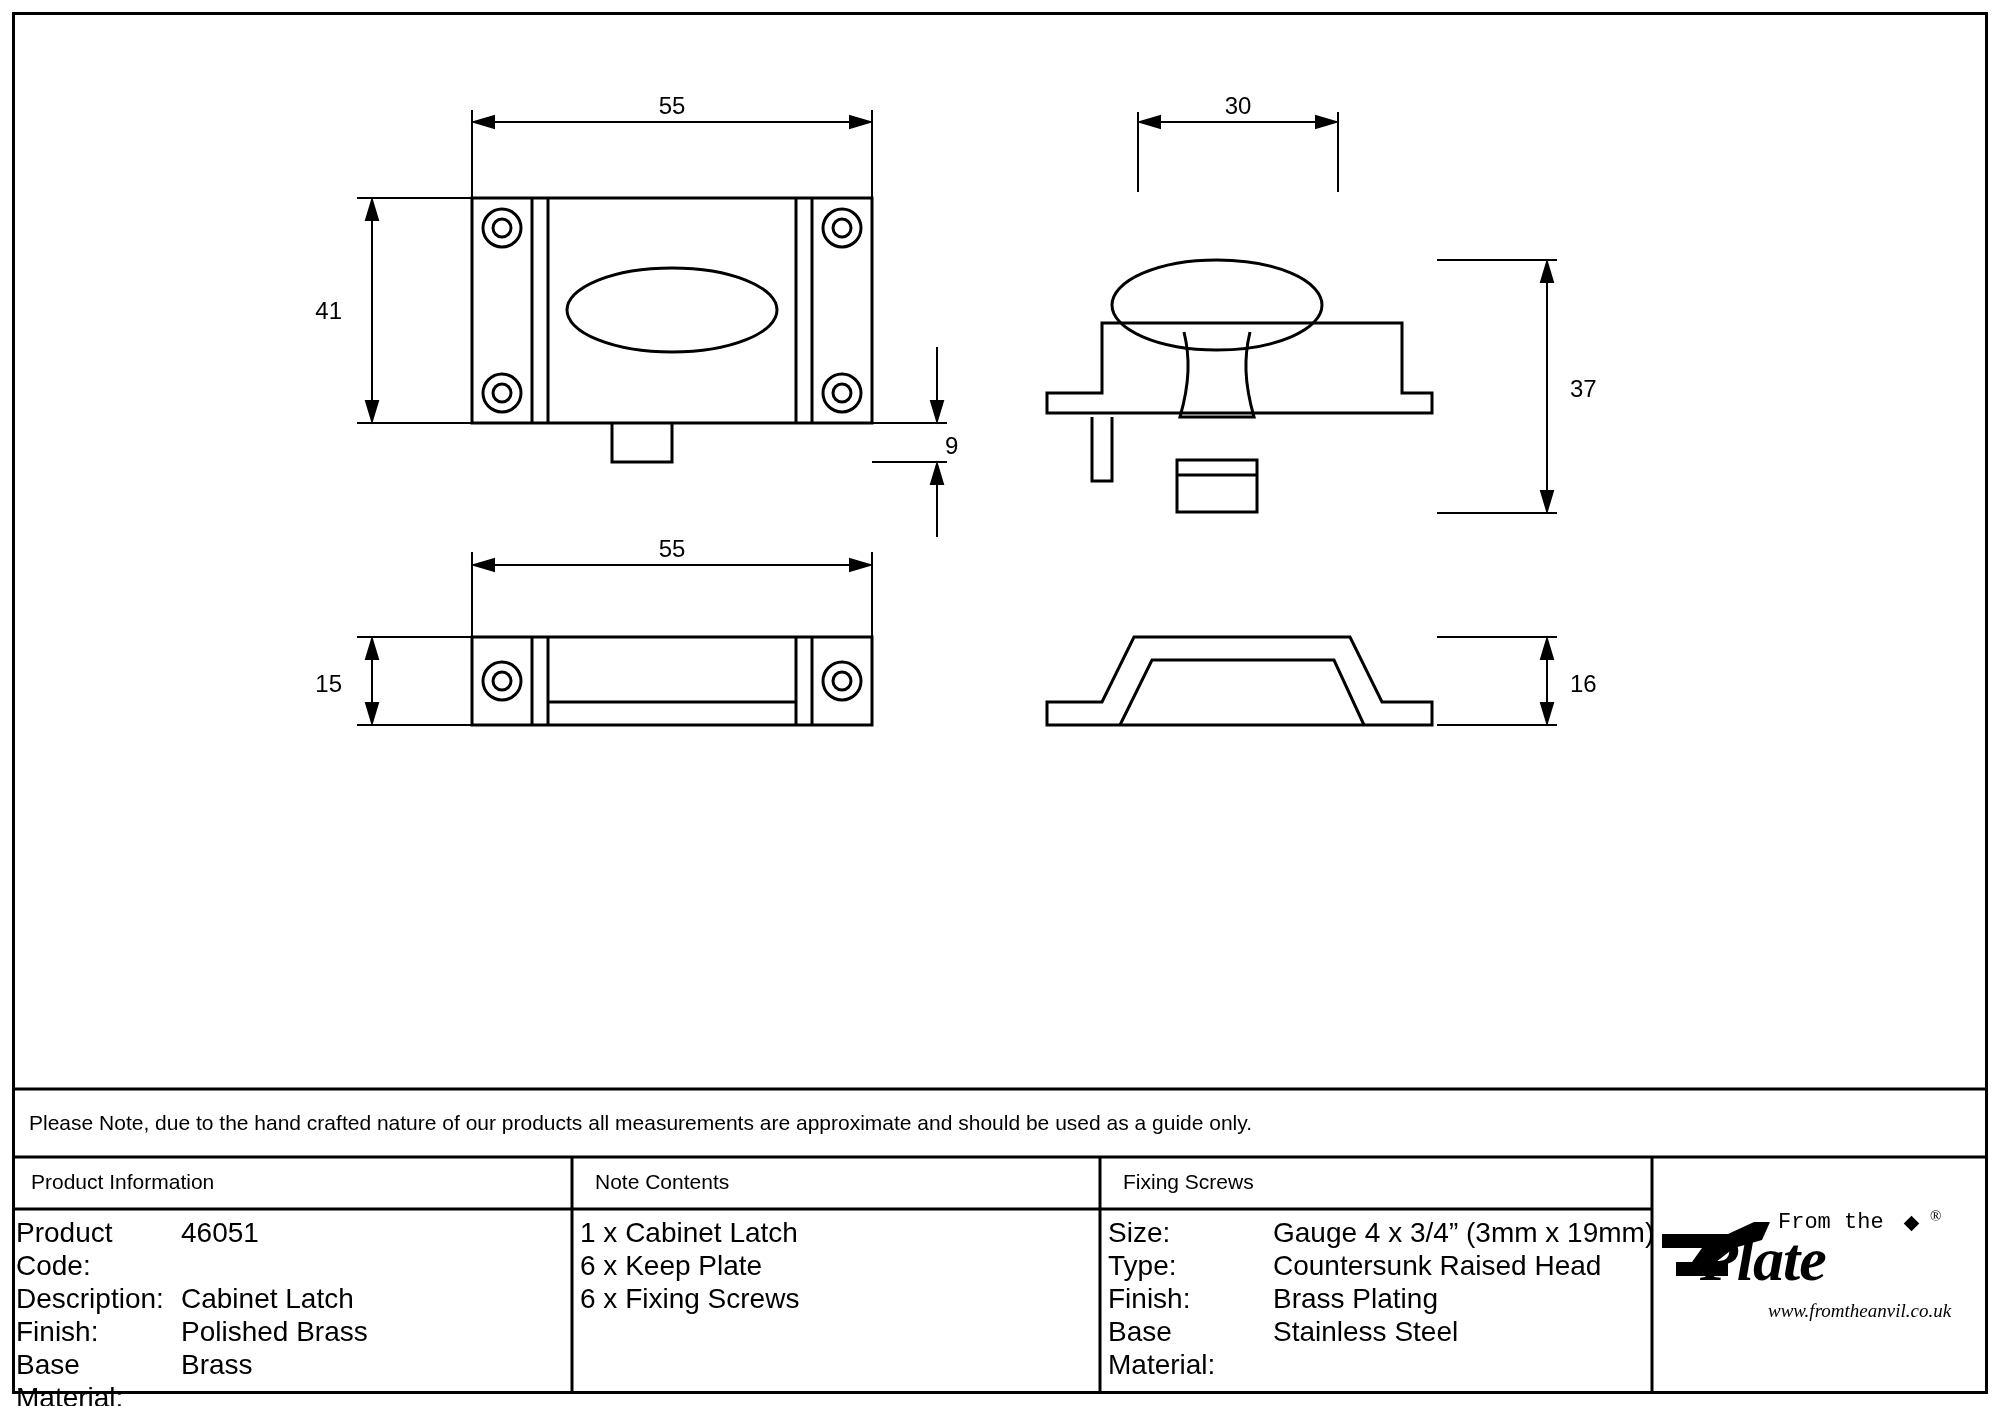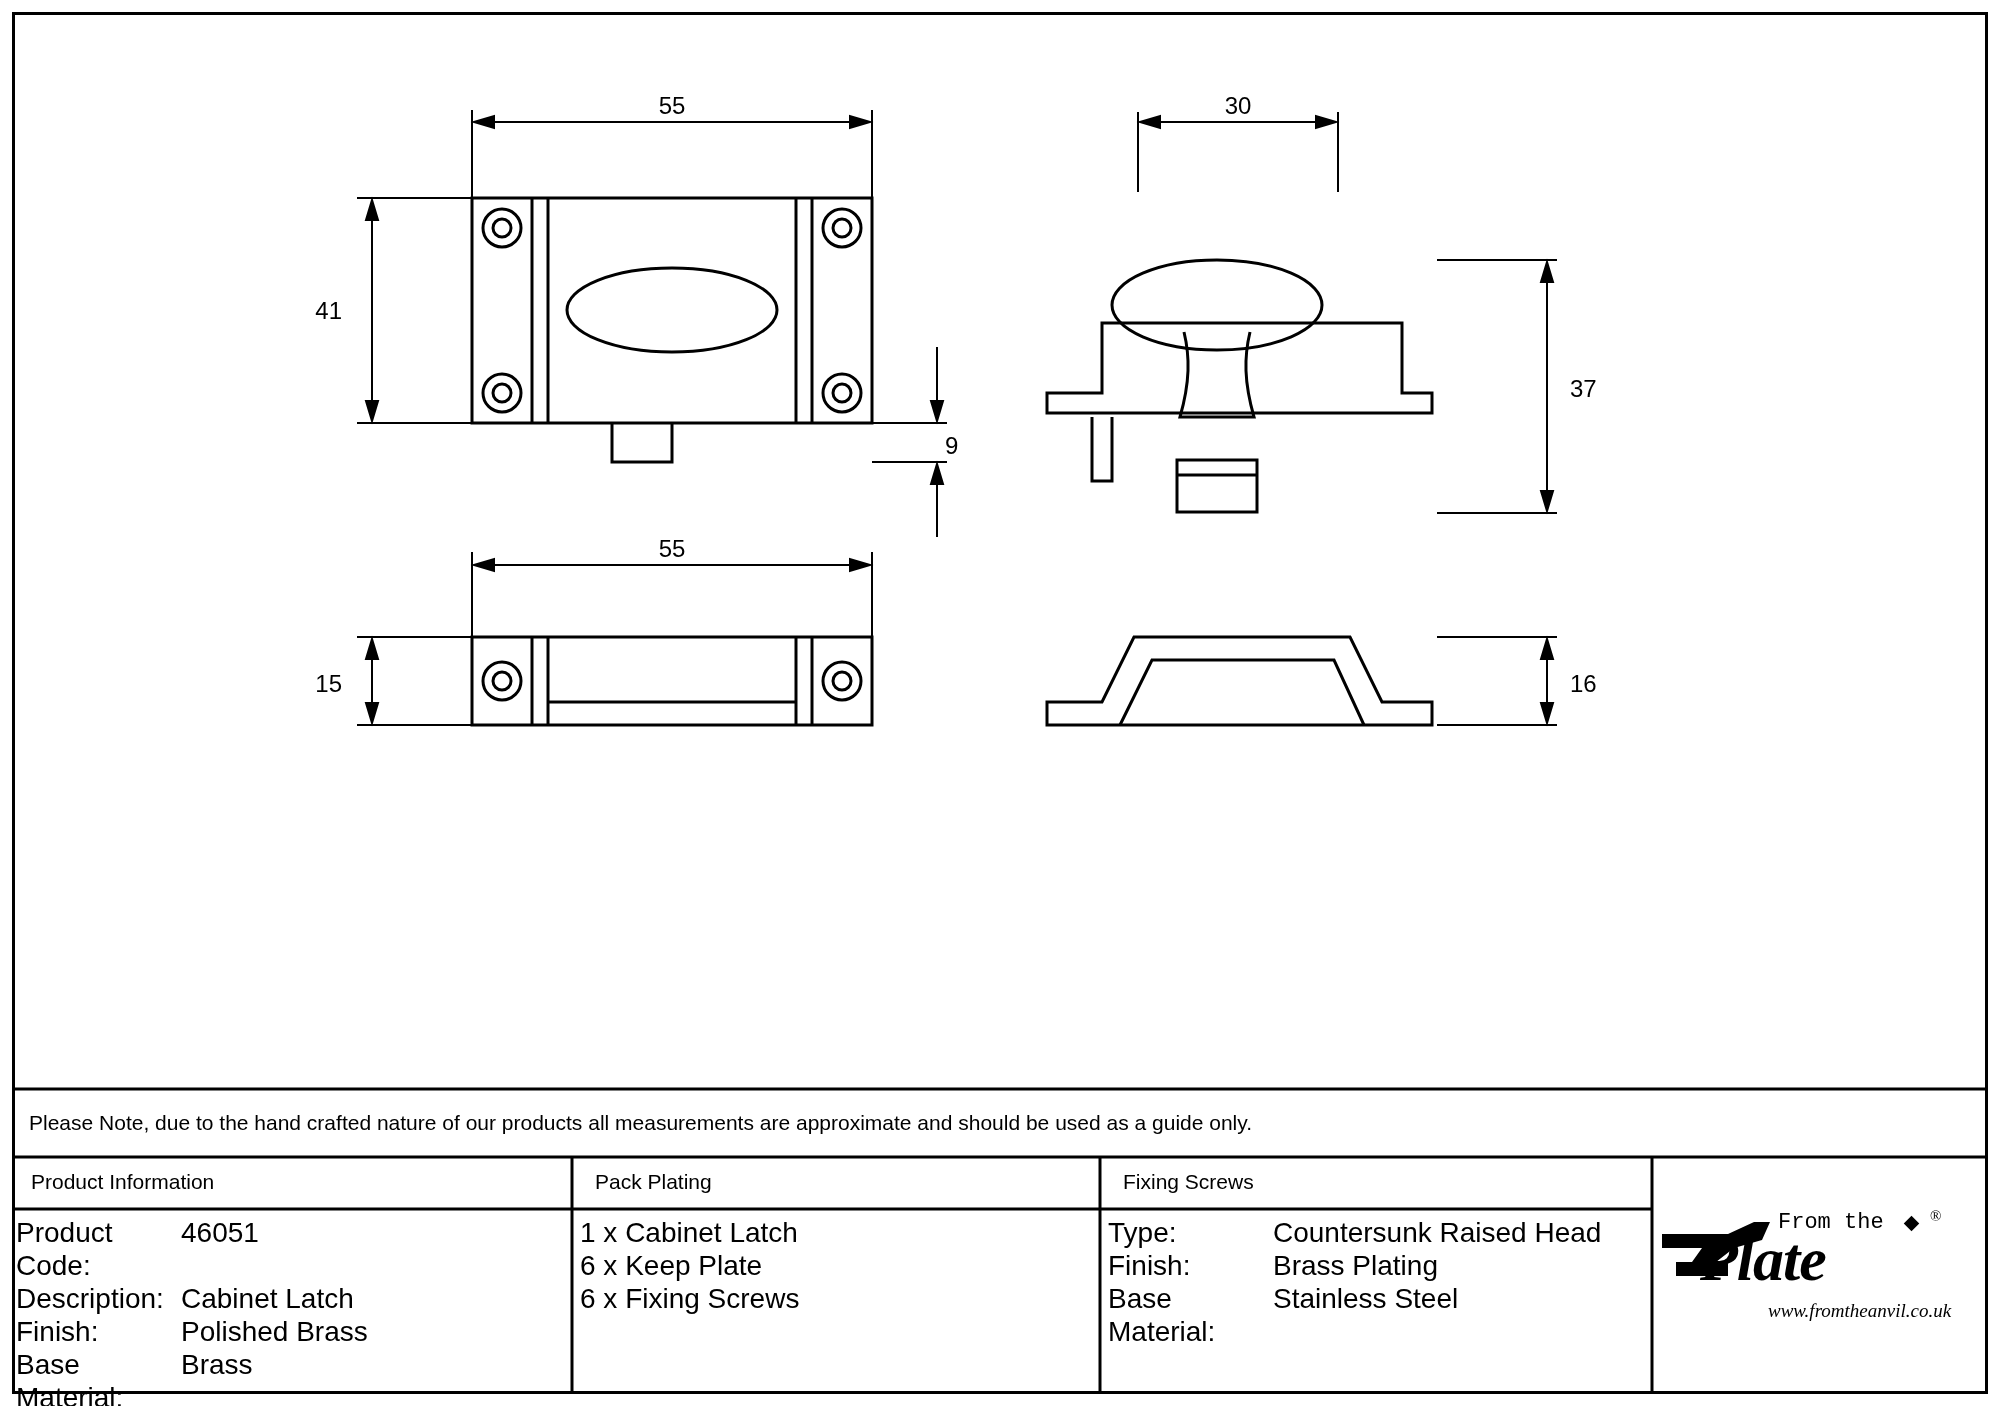--- a/index.html
+++ b/index.html
@@ -275,21 +275,21 @@
         <line x1="1088" y1="1145" x2="1088" y2="1382"></line>
         <line x1="1640" y1="1145" x2="1640" y2="1382"></line>
       </g>
     </g>
   </svg>
 
   <div class="note">Please Note, due to the hand crafted nature of our products all measurements are approximate and should be used as a guide only.</div>
 
   <div class="tbl-headers">
     <div class="hdr h1">Product Information</div>
-    <div class="hdr h2">Pack Plating</div>
+    <div class="hdr h2">Note Contents</div>
     <div class="hdr h3">Fixing Screws</div>
   </div>
 
   <div class="col c1">
     <div class="row">
       <span class="k">Product Code:</span>
       <span class="v">46051</span>
     </div>
     <div class="row">
       <span class="k">Description:</span>
@@ -305,20 +305,24 @@
     </div>
   </div>
 
   <div class="col c2">
     <div>1 x Cabinet Latch</div>
     <div>6 x Keep Plate</div>
     <div>6 x Fixing Screws</div>
   </div>
 
   <div class="col c3 row3">
+    <div class="row">
+      <span class="k">Size:</span>
+      <span class="v">Gauge 4 x 3/4” (3mm x 19mm)</span>
+    </div>
     <div class="row">
       <span class="k">Type:</span>
       <span class="v">Countersunk Raised Head</span>
     </div>
     <div class="row">
       <span class="k">Finish:</span>
       <span class="v">Brass Plating</span>
     </div>
     <div class="row">
       <span class="k">Base Material:</span>

